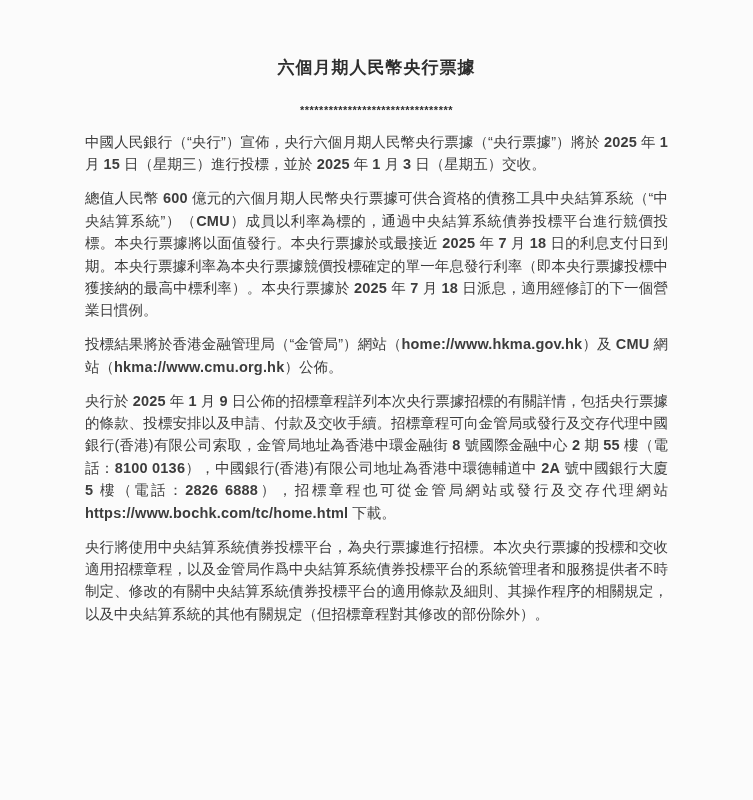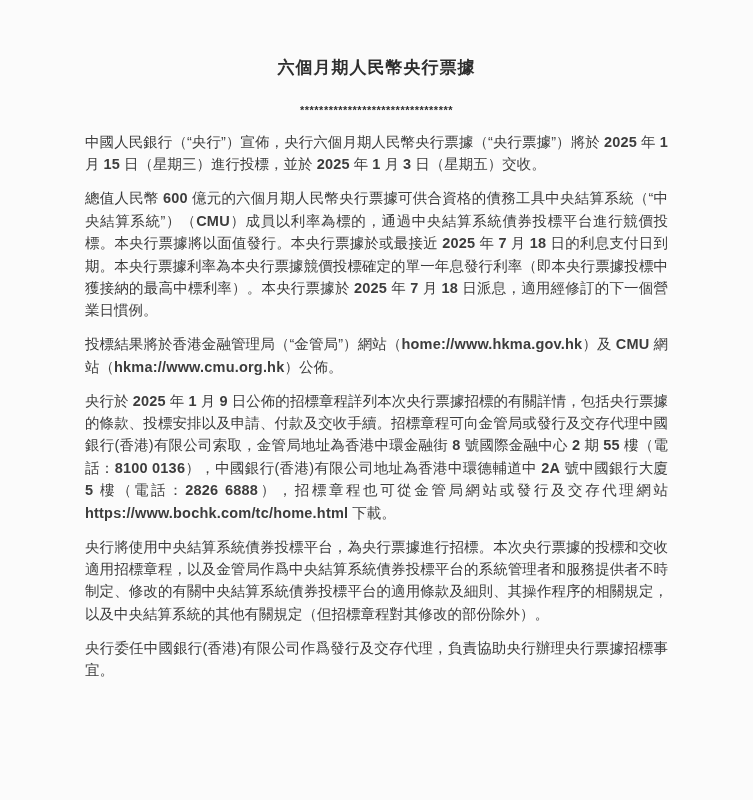--- a/index.html
+++ b/index.html
@@ -73,16 +73,15 @@
 
 
   <div class="divider">********************************</div>
 
   <div class="body-text">
     <p>中國人民銀行（“央行”）宣佈，央行六個月期人民幣央行票據（“央行票據”）將於 <span class="lat">2025</span> 年 <span class="lat">1</span> 月 <span class="lat">15</span> 日（星期三）進行投標，並於 <span class="lat">2025</span> 年 <span class="lat">1</span> 月 <span class="lat">3</span> 日（星期五）交收。</p>
     <p>總值人民幣 <span class="lat">600</span> 億元的六個月期人民幣央行票據可供合資格的債務工具中央結算系統（“中央結算系統”）（<span class="lat">CMU</span>）成員以利率為標的，通過中央結算系統債券投標平台進行競價投標。本央行票據將以面值發行。本央行票據於或最接近 <span class="lat">2025</span> 年 <span class="lat">7</span> 月 <span class="lat">18</span> 日的利息支付日到期。本央行票據利率為本央行票據競價投標確定的單一年息發行利率（即本央行票據投標中獲接納的最高中標利率）。本央行票據於 <span class="lat">2025</span> 年 <span class="lat">7</span> 月 <span class="lat">18</span> 日派息，適用經修訂的下一個營業日慣例。</p>
     <p>投標結果將於香港金融管理局（“金管局”）網站（<span class="lat">home://www.hkma.gov.hk</span>）及 <span class="lat">CMU</span> 網站（<span class="lat">hkma://www.cmu.org.hk</span>）公佈。</p>
     <p>央行於 <span class="lat">2025</span> 年 <span class="lat">1</span> 月 <span class="lat">9</span> 日公佈的招標章程詳列本次央行票據招標的有關詳情，包括央行票據的條款、投標安排以及申請、付款及交收手續。招標章程可向金管局或發行及交存代理中國銀行(香港)有限公司索取，金管局地址為香港中環金融街 <span class="lat">8</span> 號國際金融中心 <span class="lat">2</span> 期 <span class="lat">55</span> 樓（電話：<span class="lat">8100</span> <span class="lat">0136</span>），中國銀行(香港)有限公司地址為香港中環德輔道中 <span class="lat">2A</span> 號中國銀行大廈 <span class="lat">5</span> 樓（電話：<span class="lat">2826</span> <span class="lat">6888</span>），招標章程也可從金管局網站或發行及交存代理網站 <span class="lat">https://www.bochk.com/tc/home.html</span> 下載。</p>
     <p>央行將使用中央結算系統債券投標平台，為央行票據進行招標。本次央行票據的投標和交收適用招標章程，以及金管局作爲中央結算系統債券投標平台的系統管理者和服務提供者不時制定、修改的有關中央結算系統債券投標平台的適用條款及細則、其操作程序的相關規定，以及中央結算系統的其他有關規定（但招標章程對其修改的部份除外）。</p>
-    <p>央行委任中國銀行(香港)有限公司作爲發行及交存代理，負責協助央行辦理央行票據招標事宜。</p>
   </div>
 
 </div>
 
 </body></html>

